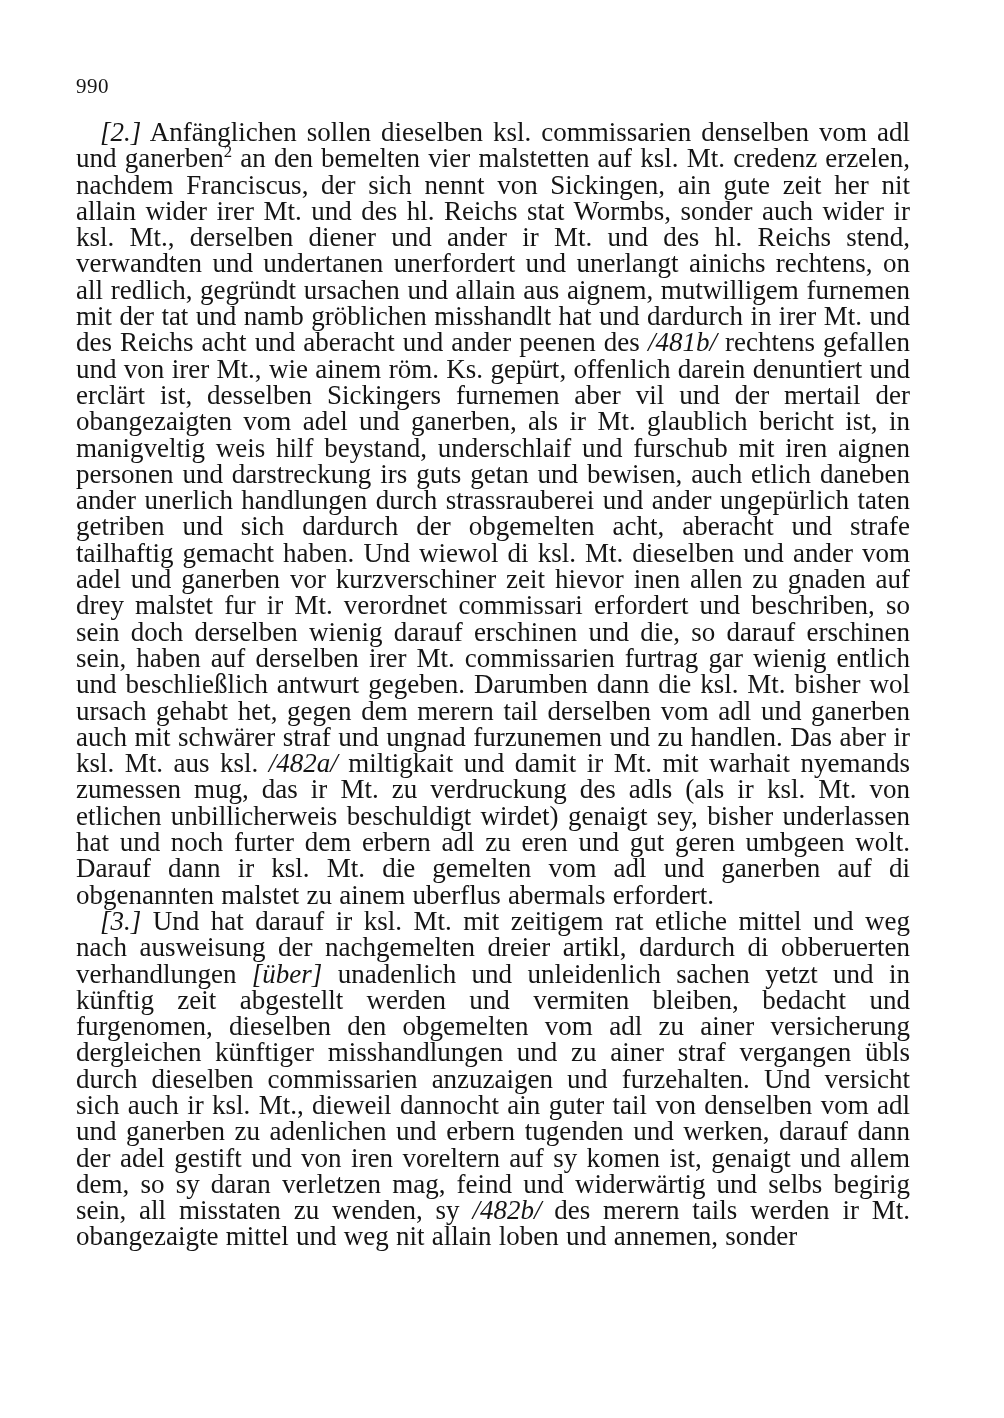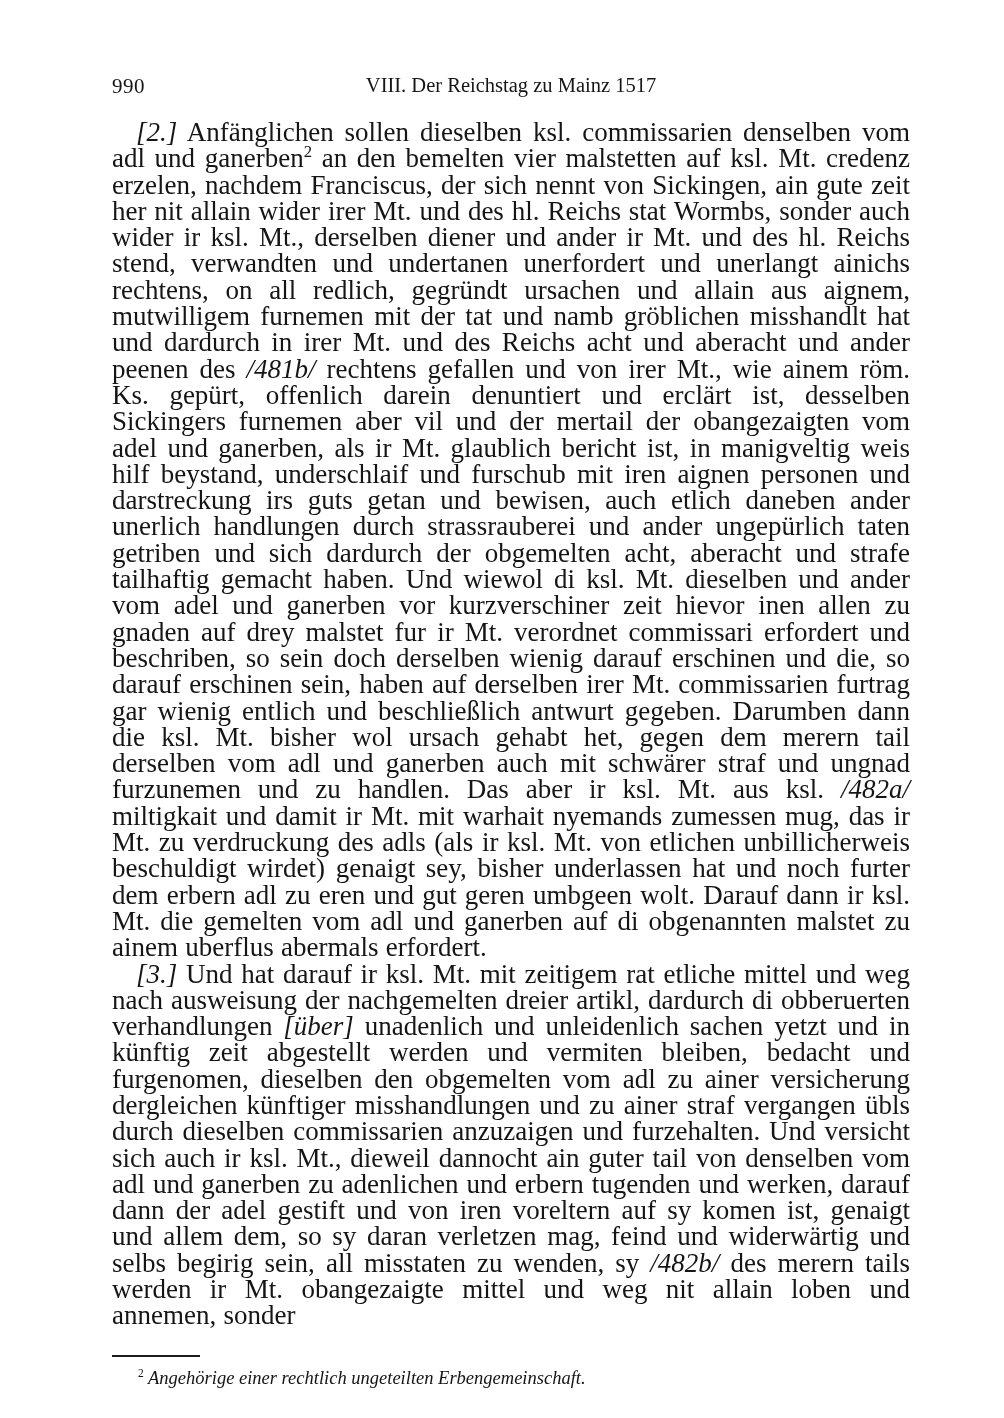--- a/index.html
+++ b/index.html
@@ -4,21 +4,21 @@
 <style>
   * { margin: 0; padding: 0; box-sizing: border-box; }
   html, body { background: #ffffff; }
   .page {
     position: relative;
     width: 1004px;
     height: 1418px;
     background: #ffffff;
     color: #151515;
     font-family: "Liberation Serif", serif;
-    padding: 74px 94px 0 112px;
+    padding: 74px 94px 0 76px;
     overflow: hidden;
   }
   .page-header {
     position: relative;
     height: 28px;
     margin-bottom: 17px;
   }
   .page-number {
     position: absolute;
     left: 0;
@@ -55,25 +55,20 @@
     line-height: 24px;
     padding-left: 26px;
   }
 </style>
 </head>
 <body>
 
 <div class="page">
   <div class="page-header">
     <span class="page-number">990</span>
-    <span class="running-title">VIII. Der Reichstag zu Mainz 1517</span>
   </div>
 
   <div class="body-text" id="body-text">
       <p><span class="it">[2.]</span><span> Anfänglichen sollen dieselben ksl. commissarien denselben vom adl und ganerben</span><span class="sup">2</span><span> an den bemelten vier malstetten auf ksl. Mt. credenz erzelen, nachdem Franciscus, der sich nennt von Sickingen, ain gute zeit her nit allain wider irer Mt. und des hl. Reichs stat Wormbs, sonder auch wider ir ksl. Mt., derselben diener und ander ir Mt. und des hl. Reichs stend, verwandten und undertanen unerfordert und unerlangt ainichs rechtens, on all redlich, gegründt ursachen und allain aus aignem, mutwilligem furnemen mit der tat und namb gröblichen misshandlt hat und dardurch in irer Mt. und des Reichs acht und aberacht und ander peenen des </span><span class="it">/481b/</span><span> rechtens gefallen und von irer Mt., wie ainem röm. Ks. gepürt, offenlich darein denuntiert und erclärt ist, desselben Sickingers furnemen aber vil und der mertail der obangezaigten vom adel und ganerben, als ir Mt. glaublich bericht ist, in manigveltig weis hilf beystand, underschlaif und furschub mit iren aignen personen und darstreckung irs guts getan und bewisen, auch etlich daneben ander unerlich handlungen durch strassrauberei und ander ungepürlich taten getriben und sich dardurch der obgemelten acht, aberacht und strafe tailhaftig gemacht haben. Und wiewol di ksl. Mt. dieselben und ander vom adel und ganerben vor kurzverschiner zeit hievor inen allen zu gnaden auf drey malstet fur ir Mt. verordnet commissari erfordert und beschriben, so sein doch derselben wienig darauf erschinen und die, so darauf erschinen sein, haben auf derselben irer Mt. commissarien furtrag gar wienig entlich und beschließlich antwurt gegeben. Darumben dann die ksl. Mt. bisher wol ursach gehabt het, gegen dem merern tail derselben vom adl und ganerben auch mit schwärer straf und ungnad furzunemen und zu handlen. Das aber ir ksl. Mt. aus ksl. </span><span class="it">/482a/</span><span> miltigkait und damit ir Mt. mit warhait nyemands zumessen mug, das ir Mt. zu verdruckung des adls (als ir ksl. Mt. von etlichen unbillicherweis beschuldigt wirdet) genaigt sey, bisher underlassen hat und noch furter dem erbern adl zu eren und gut geren umbgeen wolt. Darauf dann ir ksl. Mt. die gemelten vom adl und ganerben auf di obgenannten malstet zu ainem uberflus abermals erfordert.</span></p>
       <p><span class="it">[3.]</span><span> Und hat darauf ir ksl. Mt. mit zeitigem rat etliche mittel und weg nach ausweisung der nachgemelten dreier artikl, dardurch di obberuerten verhandlungen </span><span class="it">[über]</span><span> unadenlich und unleidenlich sachen yetzt und in künftig zeit abgestellt werden und vermiten bleiben, bedacht und furgenomen, dieselben den obgemelten vom adl zu ainer versicherung dergleichen künftiger misshandlungen und zu ainer straf vergangen übls durch dieselben commissarien anzuzaigen und furzehalten. Und versicht sich auch ir ksl. Mt., dieweil dannocht ain guter tail von denselben vom adl und ganerben zu adenlichen und erbern tugenden und werken, darauf dann der adel gestift und von iren voreltern auf sy komen ist, genaigt und allem dem, so sy daran verletzen mag, feind und widerwärtig und selbs begirig sein, all misstaten zu wenden, sy </span><span class="it">/482b/</span><span> des merern tails werden ir Mt. obangezaigte mittel und weg nit allain loben und annemen, sonder</span></p>
     </div>
 
-  <div class="footnote-area">
-    <div class="footnote-rule"></div>
-    <div class="footnote" id="footnote"><span class="sup">2</span><span class="it"> Angehörige einer rechtlich ungeteilten Erbengemeinschaft.</span></div>
-  </div>
 </div>
 
 </body></html>

